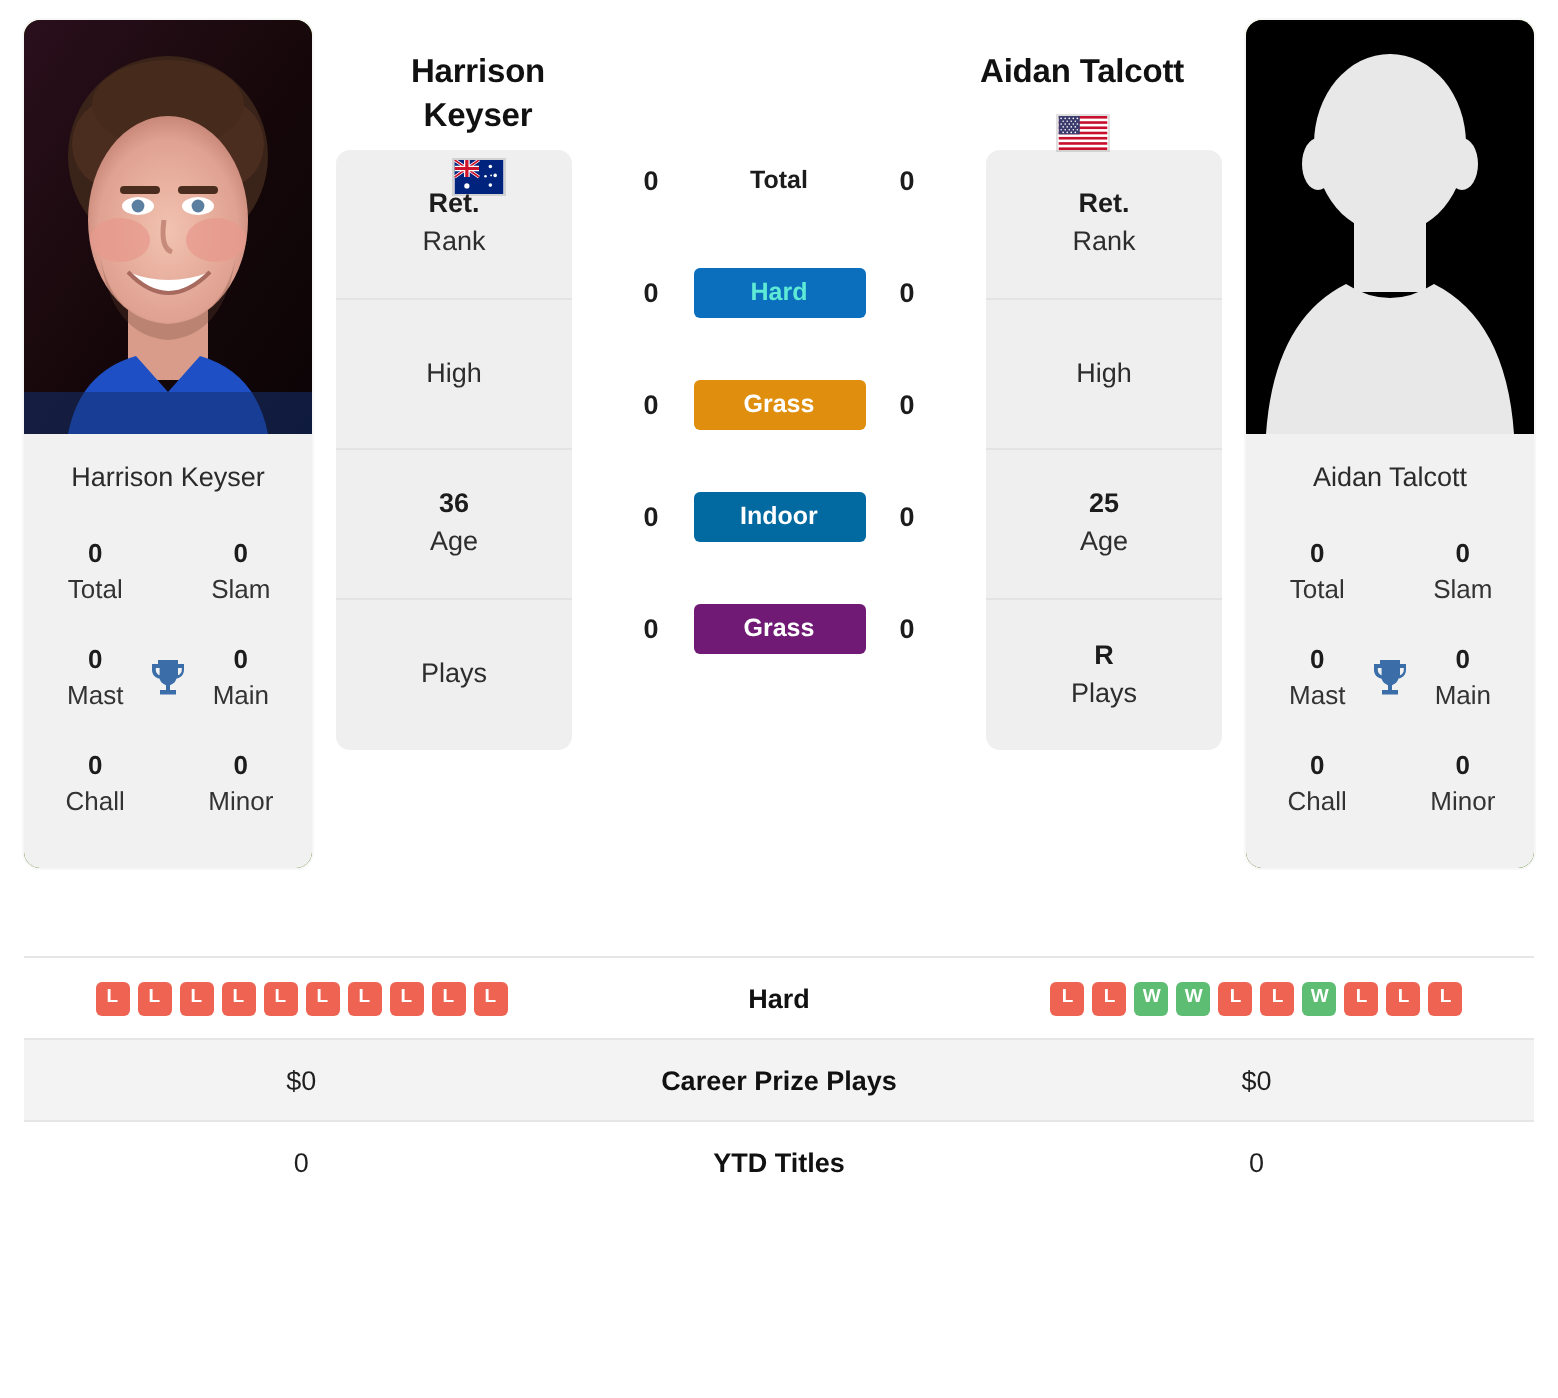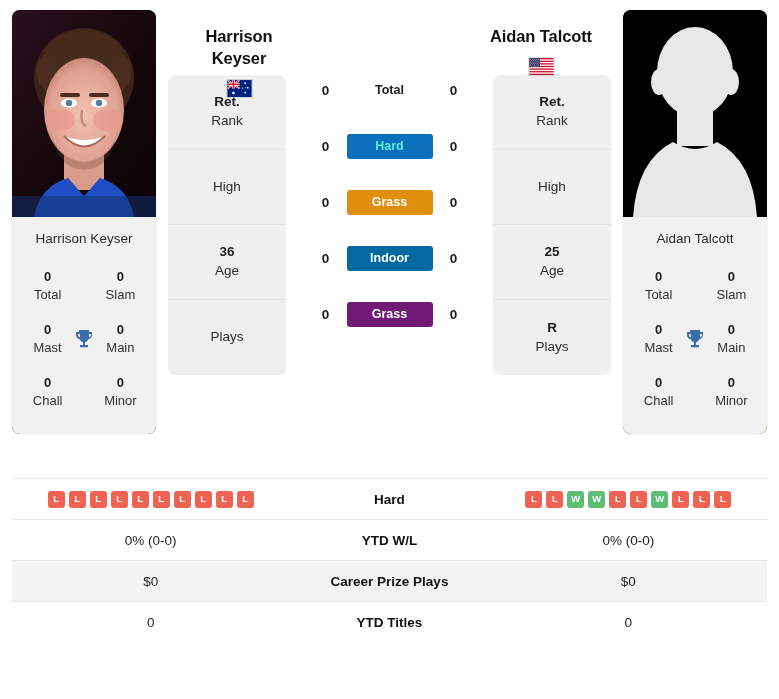--- a/index.html
+++ b/index.html
@@ -544,25 +544,20 @@
               <div class="fbadge" style="background: rgb(93, 189, 114);">W</div>
               <div class="fbadge" style="background: rgb(238, 99, 82);">L</div>
               <div class="fbadge" style="background: rgb(238, 99, 82);">L</div>
               <div class="fbadge" style="background: rgb(93, 189, 114);">W</div>
               <div class="fbadge" style="background: rgb(238, 99, 82);">L</div>
               <div class="fbadge" style="background: rgb(238, 99, 82);">L</div>
               <div class="fbadge" style="background: rgb(238, 99, 82);">L</div>
             </div>
         </td>
       </tr>
-      <tr>
-        <td class="side">0% (0-0)</td>
-        <td class="lbl">YTD W/L</td>
-        <td class="side">0% (0-0)</td>
-      </tr>
       <tr class="shaded">
         <td class="side">$0</td>
         <td class="lbl">Career Prize Plays</td>
         <td class="side">$0</td>
       </tr>
       <tr>
         <td class="side">0</td>
         <td class="lbl">YTD Titles</td>
         <td class="side">0</td>
       </tr>

